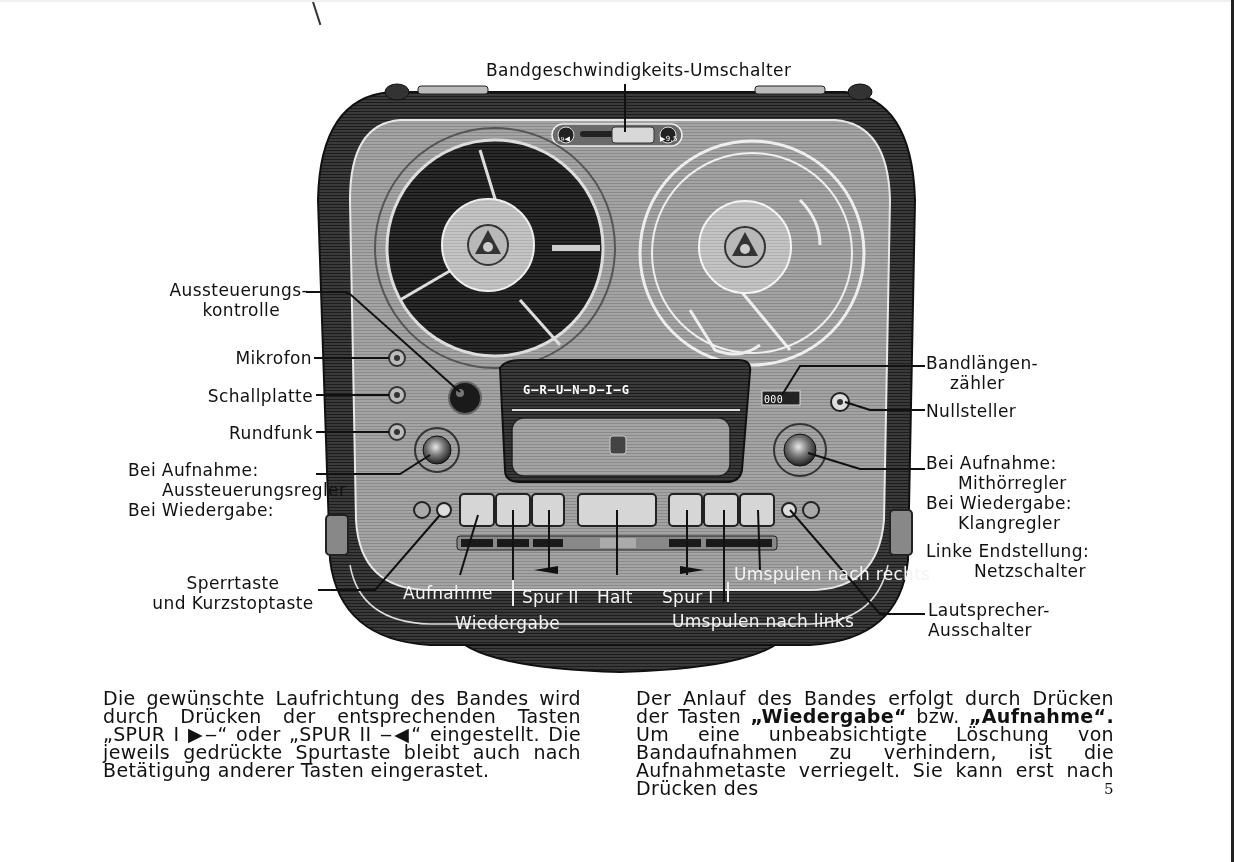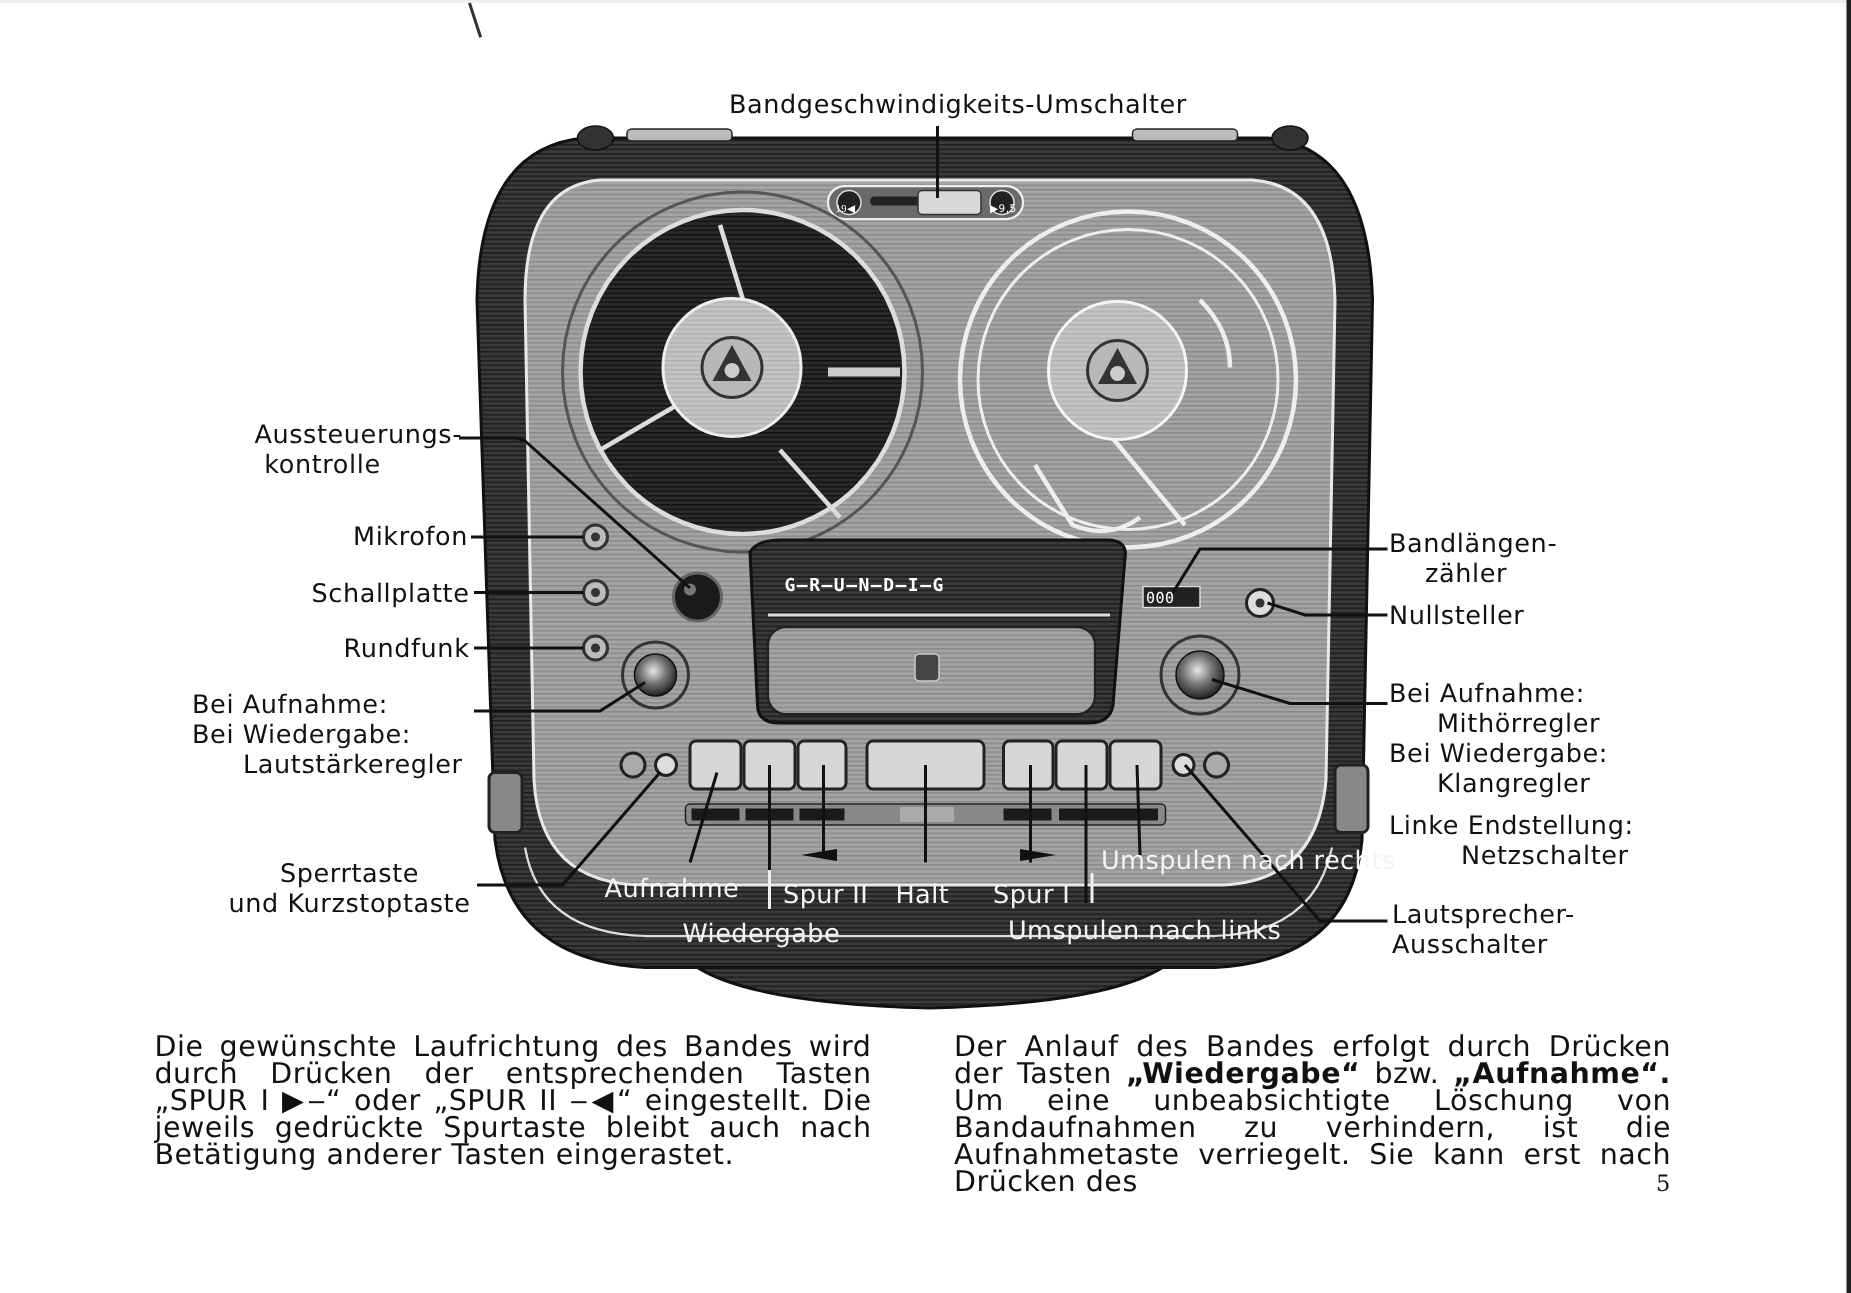--- a/index.html
+++ b/index.html
@@ -202,30 +202,30 @@
   <div class="key-label c" style="left:672px; top:611px; width:104px;">
     <span class="l2">Umspulen</span>
     <span class="l2">nach links</span>
   </div>
 </div>
 
 <div class="label c" style="left:486px; top:60px;">Bandgeschwindigkeits-Umschalter</div>
 
 <div class="label r" style="left:150px; top:280px; width:158px;">
   <span class="l2">Aussteuerungs-</span>
-  <span class="l2" style="padding-right:28px;text-align:center;">kontrolle</span>
+  <span class="l2" style="padding-right:28px;">kontrolle</span>
 </div>
 <div class="label r" style="left:200px; top:348px; width:112px;">Mikrofon</div>
 <div class="label r" style="left:180px; top:386px; width:133px;">Schallplatte</div>
 <div class="label r" style="left:200px; top:423px; width:113px;">Rundfunk</div>
 
 <div class="label" style="left:128px; top:460px;">
   <span class="l2">Bei Aufnahme:</span>
+  <span class="l2" style="padding-left:34px;">Aussteuerungsregler</span>
   <span class="l2">Bei Wiedergabe:</span>
-  <span class="l2" style="padding-left:34px;">Lautstärkeregler</span>
 </div>
 
 <div class="label c" style="left:150px; top:573px; width:166px;">
   <span class="l2">Sperrtaste</span>
   <span class="l2">und Kurzstoptaste</span>
 </div>
 
 <div class="label" style="left:926px; top:353px;">
   <span class="l2">Bandlängen-</span>
   <span class="l2" style="padding-left:24px;">zähler</span>

